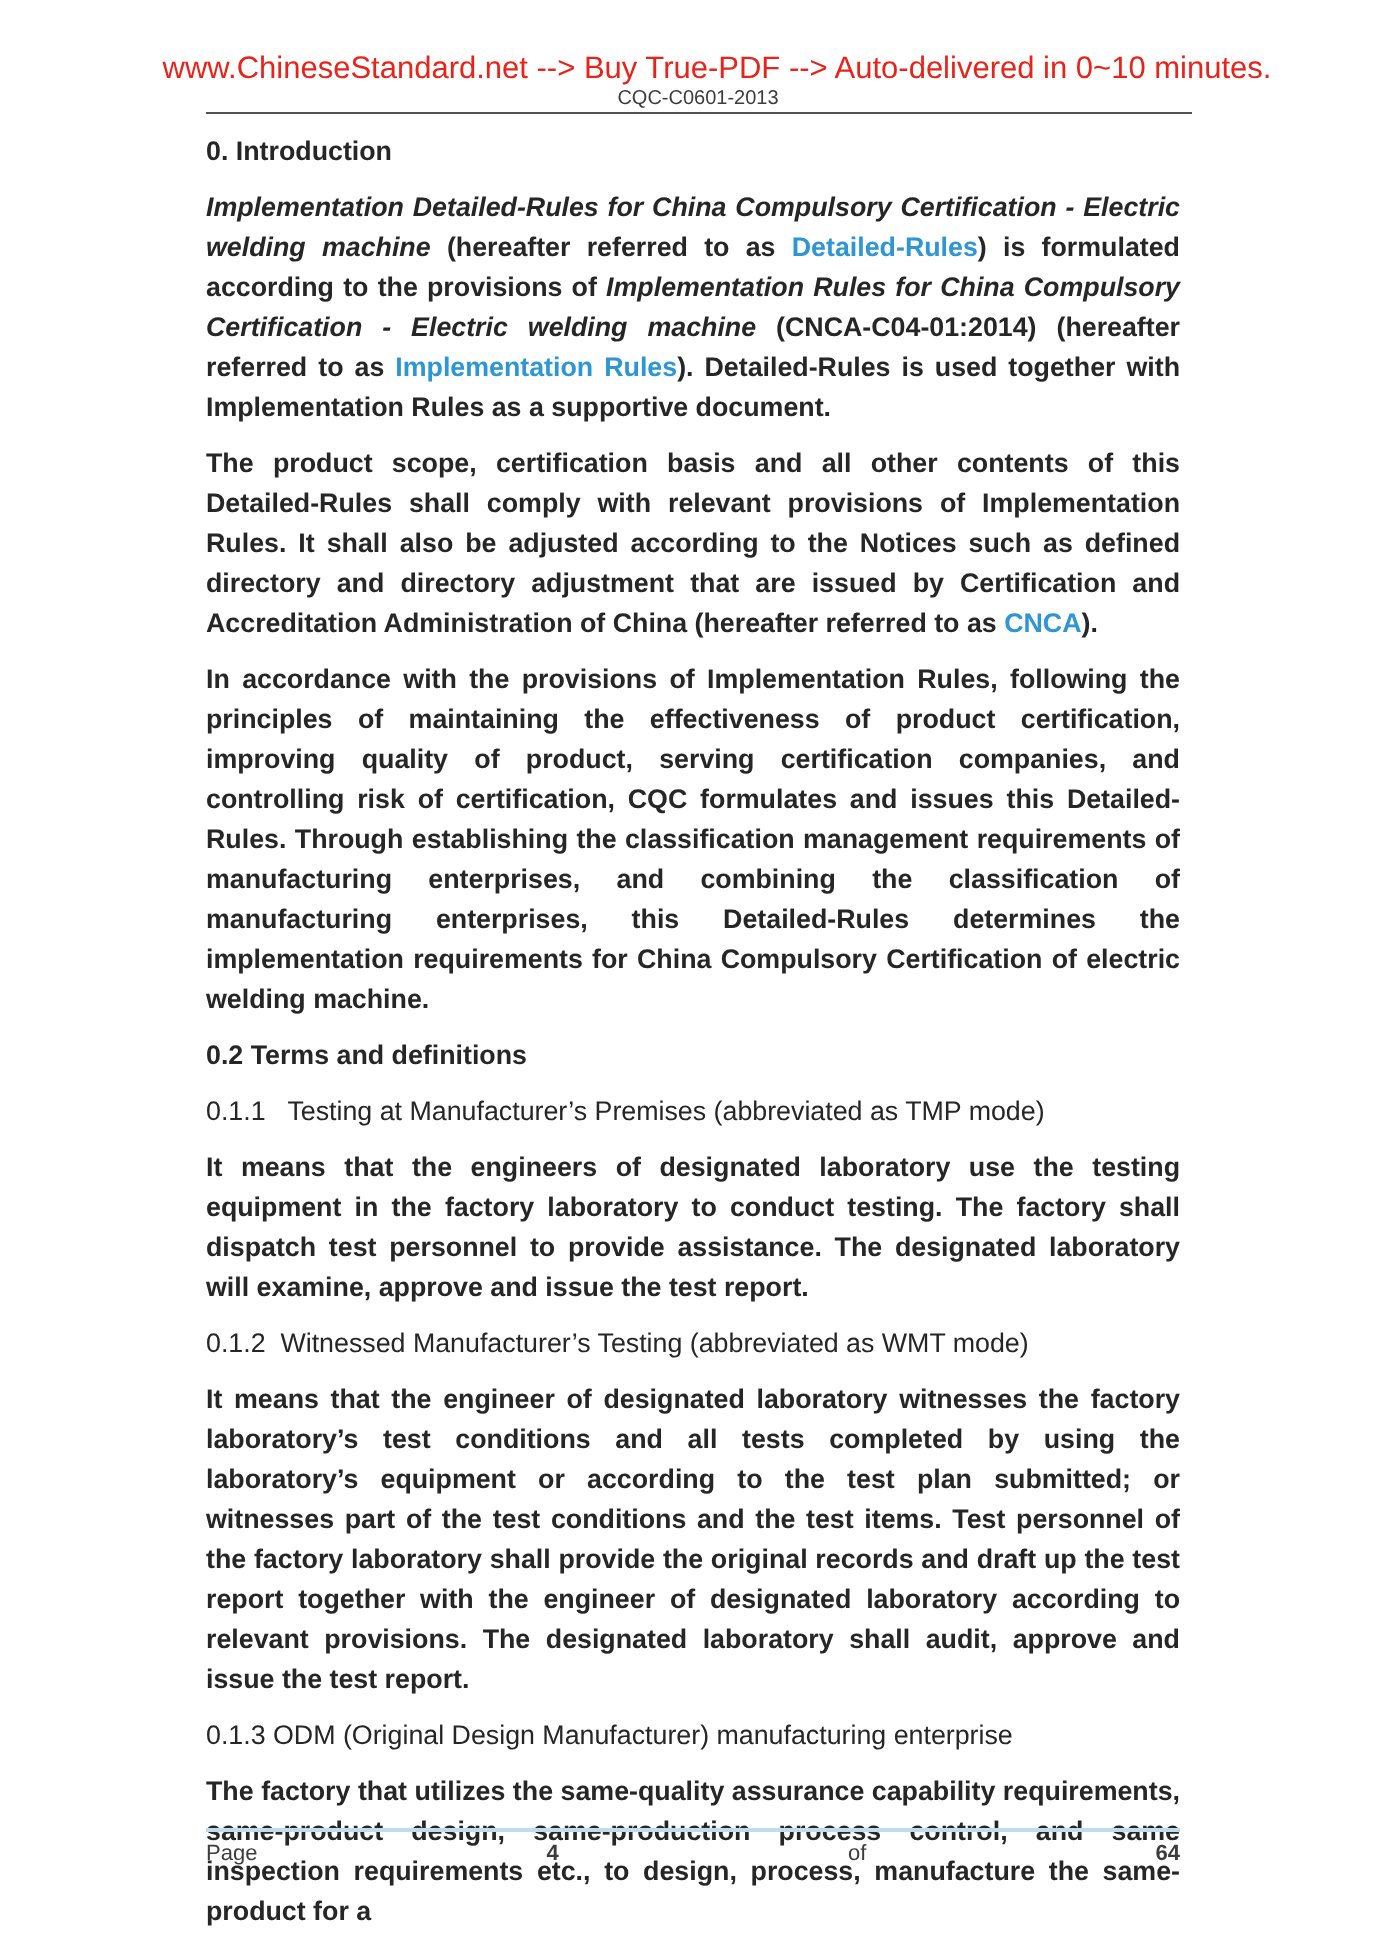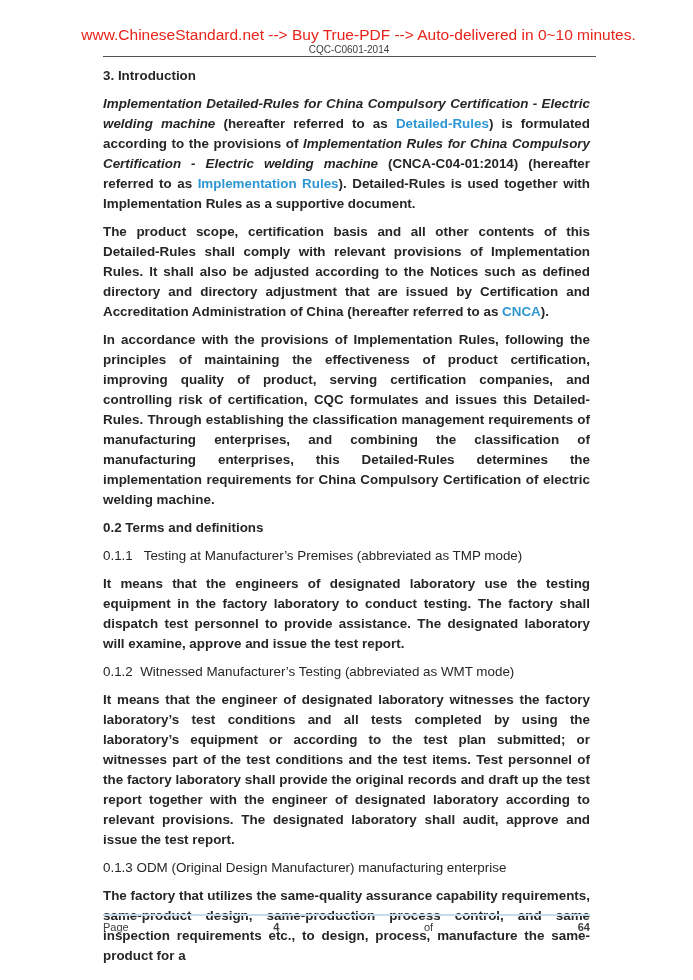--- a/index.html
+++ b/index.html
@@ -50,26 +50,26 @@
   }
   .footer .b{font-weight:700;}
 </style>
 </head>
 <body>
 
 <div class="page">
 
   <div class="promo">www.ChineseStandard.net --&gt; Buy True-PDF --&gt; Auto-delivered in 0~10 minutes.</div>
 
-  <div class="doccode">CQC-C0601-2014</div>
+  <div class="doccode">CQC-C0601-2013</div>
 
   <div class="header-rule"></div>
 
   <div class="content">
-      <div class="block h1"><span>3. Introduction</span></div>
+      <div class="block h1"><span>0. Introduction</span></div>
       <div class="block p"><span class="italic">Implementation Detailed-Rules for China Compulsory Certification - Electric welding machine</span><span> (hereafter referred to as </span><span class="link">Detailed-Rules</span><span>) is formulated according to the provisions of </span><span class="italic">Implementation Rules for China Compulsory Certification - Electric welding machine</span><span> (CNCA-C04-01:2014) (hereafter referred to as </span><span class="link">Implementation Rules</span><span>). Detailed-Rules is used together with Implementation Rules as a supportive document.</span></div>
       <div class="block p"><span>The product scope, certification basis and all other contents of this Detailed-Rules shall comply with relevant provisions of Implementation Rules. It shall also be adjusted according to the Notices such as defined directory and directory adjustment that are issued by Certification and Accreditation Administration of China (hereafter referred to as </span><span class="link">CNCA</span><span>).</span></div>
       <div class="block p"><span>In accordance with the provisions of Implementation Rules, following the principles of maintaining the effectiveness of product certification, improving quality of product, serving certification companies, and controlling risk of certification, CQC formulates and issues this Detailed-Rules. Through establishing the classification management requirements of manufacturing enterprises, and combining the classification of manufacturing enterprises, this Detailed-Rules determines the implementation requirements for China Compulsory Certification of electric welding machine.</span></div>
       <div class="block h2"><span>0.2 Terms and definitions</span></div>
       <div class="block h3"><span>0.1.1   Testing at Manufacturer’s Premises (abbreviated as TMP mode)</span></div>
       <div class="block p"><span>It means that the engineers of designated laboratory use the testing equipment in the factory laboratory to conduct testing. The factory shall dispatch test personnel to provide assistance. The designated laboratory will examine, approve and issue the test report.</span></div>
       <div class="block h3"><span>0.1.2  Witnessed Manufacturer’s Testing (abbreviated as WMT mode)</span></div>
       <div class="block p"><span>It means that the engineer of designated laboratory witnesses the factory laboratory’s test conditions and all tests completed by using the laboratory’s equipment or according to the test plan submitted; or witnesses part of the test conditions and the test items. Test personnel of the factory laboratory shall provide the original records and draft up the test report together with the engineer of designated laboratory according to relevant provisions. The designated laboratory shall audit, approve and issue the test report.</span></div>
       <div class="block h3"><span>0.1.3 ODM (Original Design Manufacturer) manufacturing enterprise</span></div>
       <div class="block p"><span>The factory that utilizes the same-quality assurance capability requirements, same-product design, same-production process control, and same inspection requirements etc., to design, process, manufacture the same-product for a</span></div>

